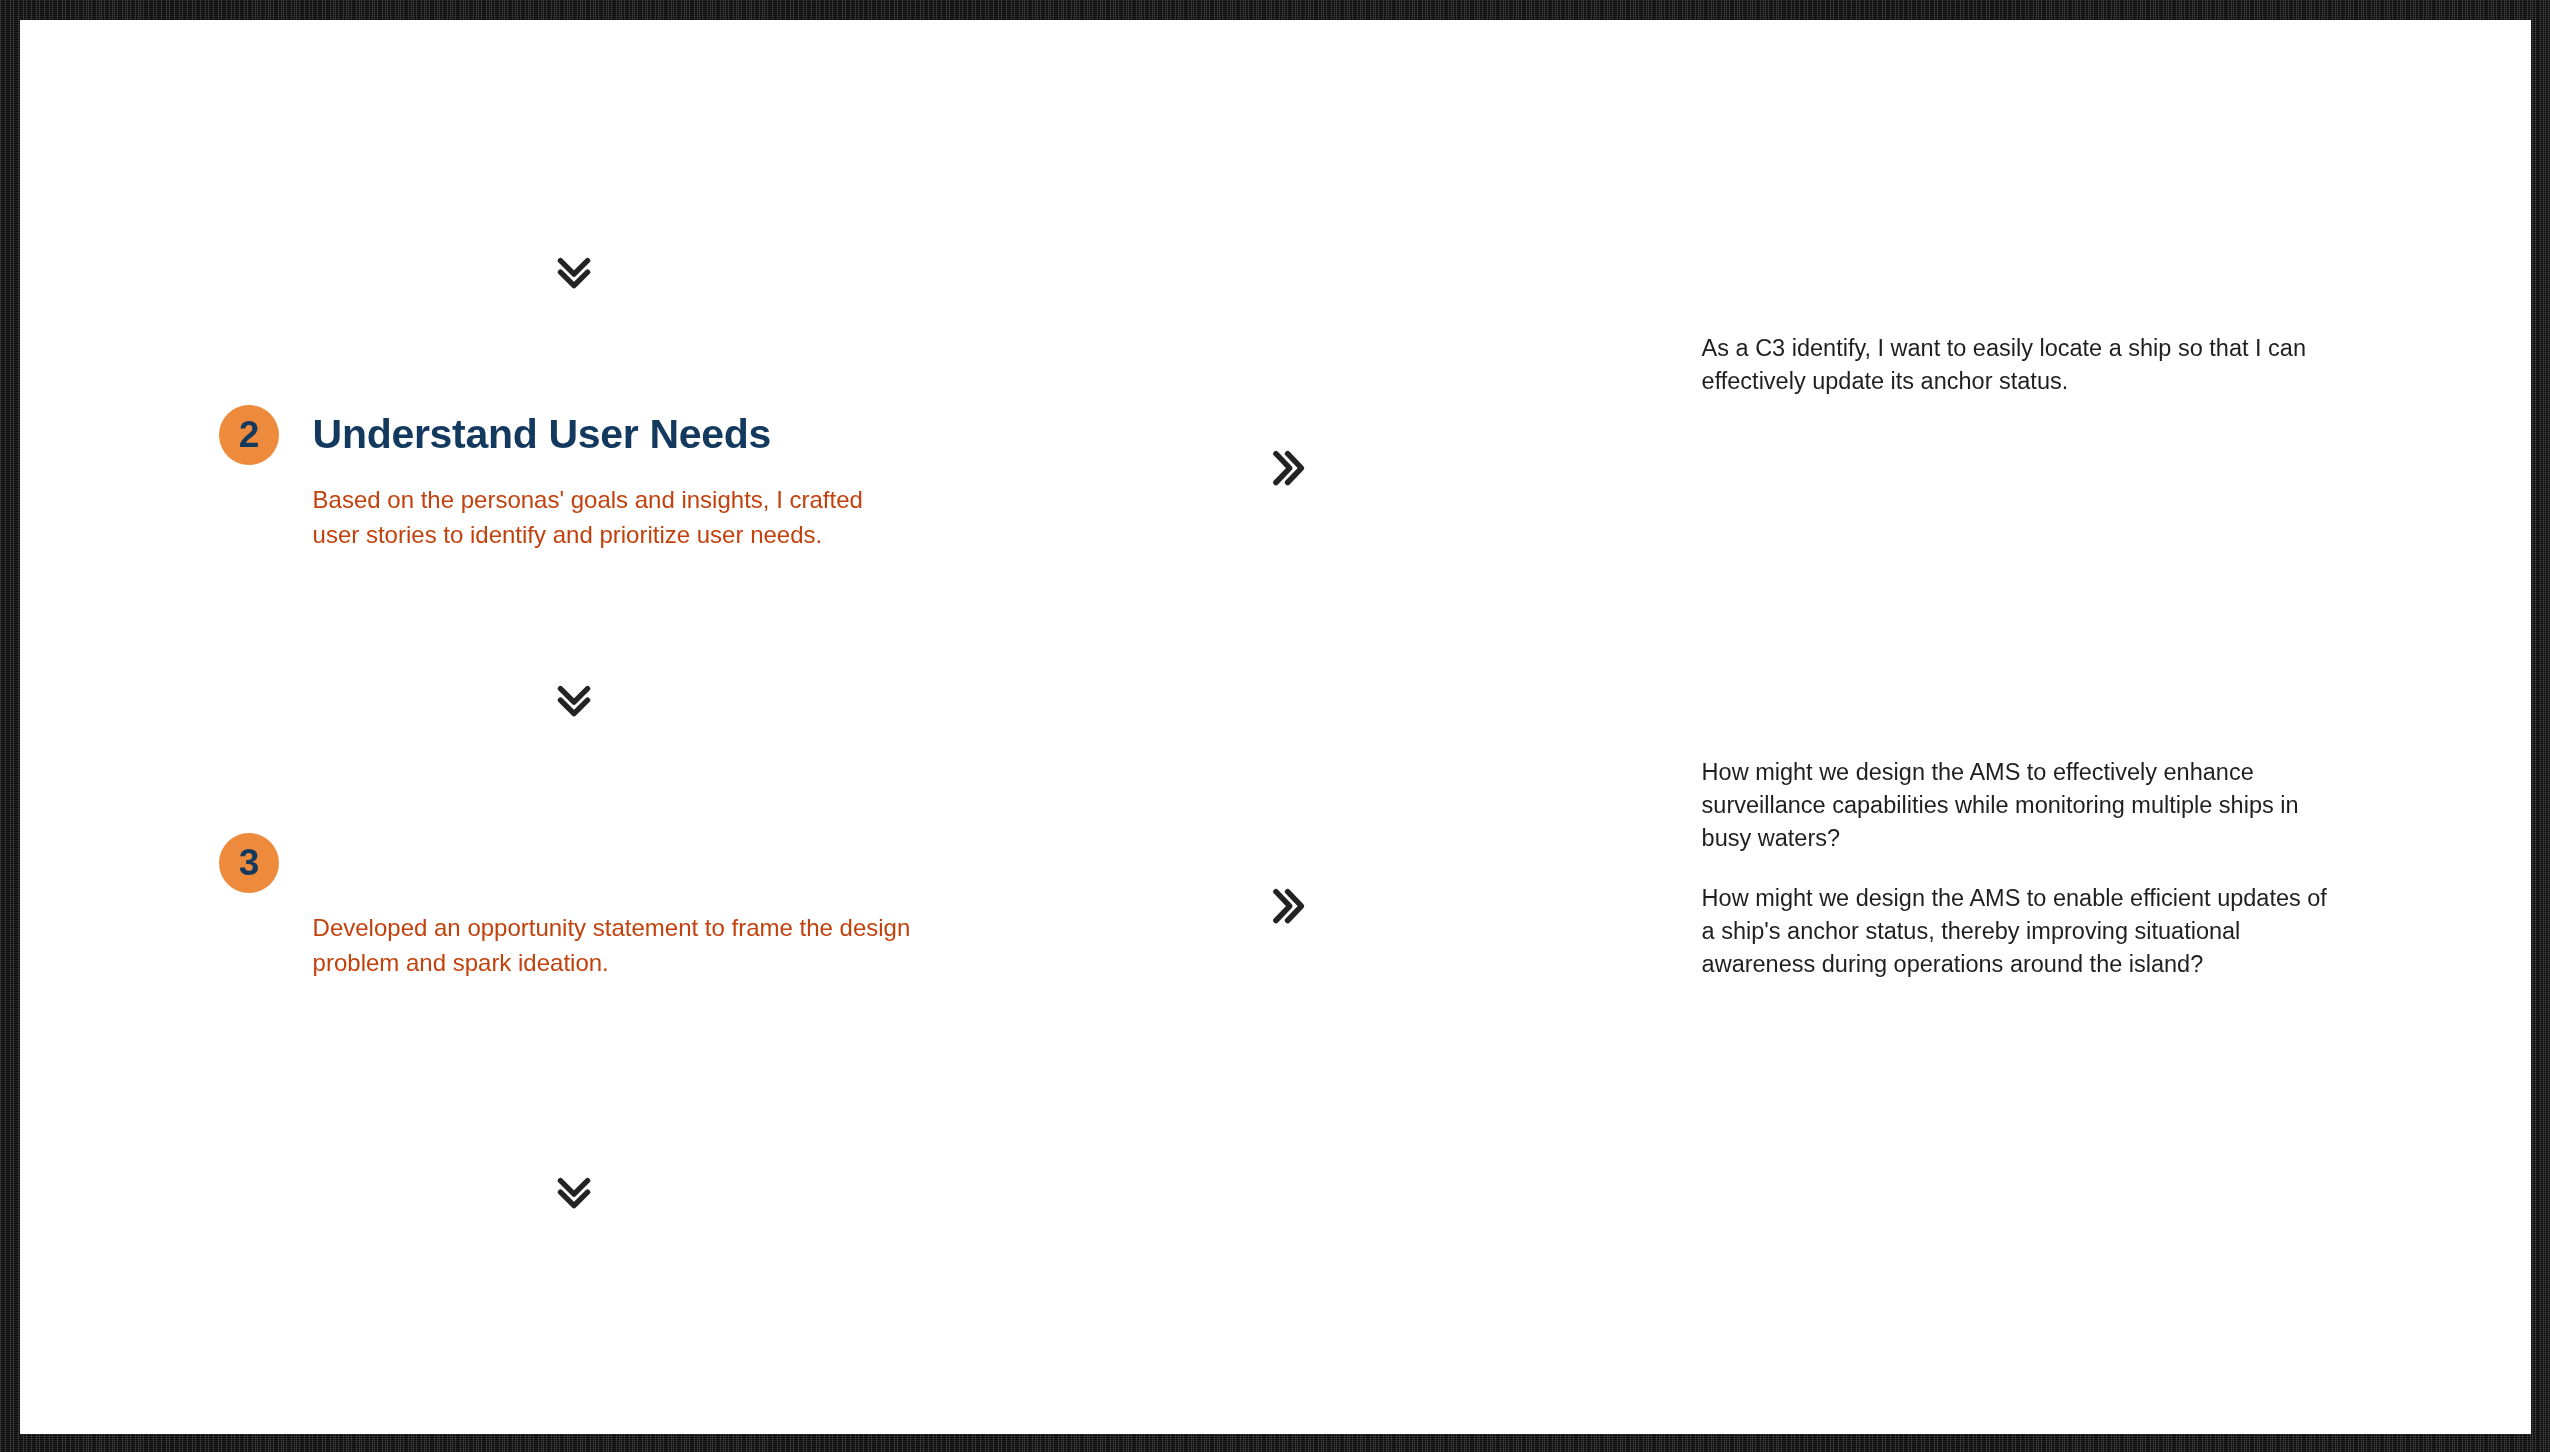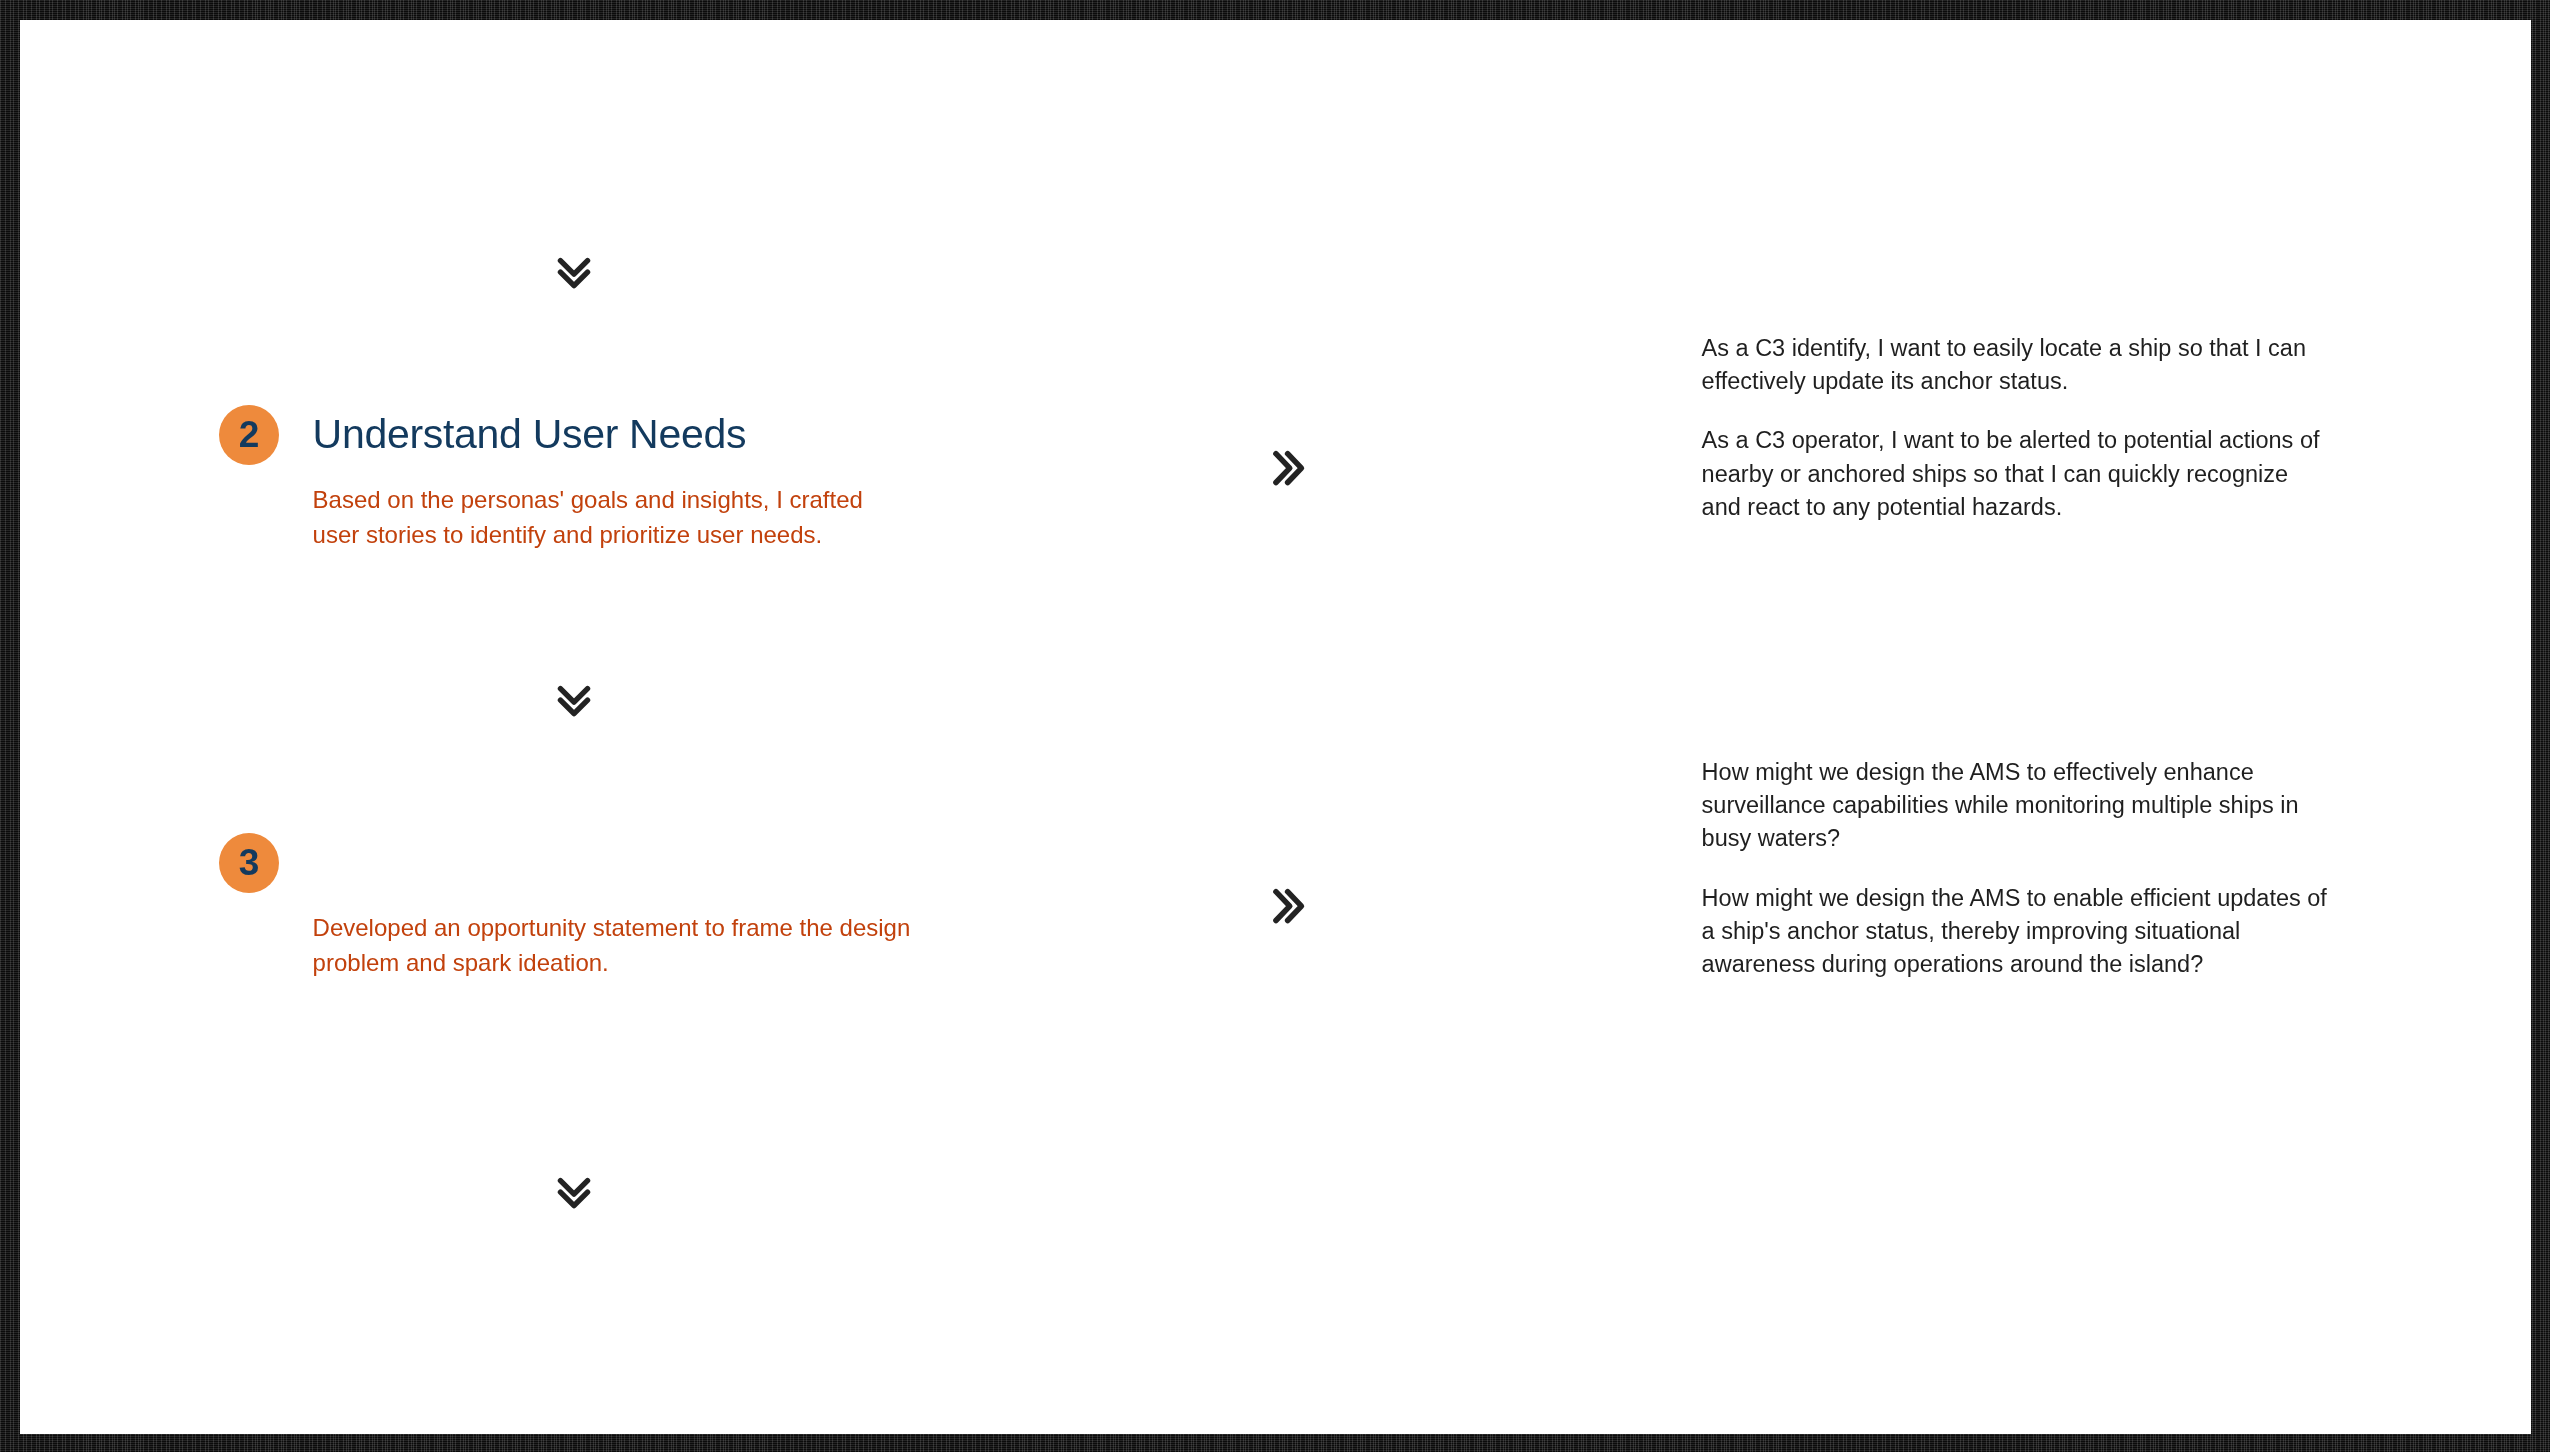--- a/index.html
+++ b/index.html
@@ -71,21 +71,21 @@
     display: flex;
     align-items: center;
     justify-content: center;
     flex: 0 0 auto;
     letter-spacing: -0.7px;
   }
   .step-title {
     margin-left: 34px;
     color: #133a5e;
     font-size: 41px;
-    font-weight: normal;
+    font-weight: bold;
     line-height: 1.05;
     letter-spacing: -0.3px;
     white-space: nowrap;
   }
   .step-desc {
     margin-left: 94px;
     margin-top: 17px;
     color: #c2410c;
     font-size: 24px;
     line-height: 1.48;
@@ -132,21 +132,20 @@
 
     <span class="chevron-right-double" style="left:1240px; top:423px;">
       <svg width="51" height="51" viewBox="0 0 24 24" fill="none" stroke="#232323" stroke-width="2.6" stroke-linecap="round" stroke-linejoin="round">
         <polyline points="7.5,5 14,11.8 7.5,18.6"></polyline>
         <polyline points="13,5 19.5,11.8 13,18.6"></polyline>
       </svg>
     </span>
 
     <div class="outcome-col" style="left:1682px; top:312px;">
       <div class="outcome-item">As a C3 identify, I want to easily locate a ship so that I can effectively update its anchor status.</div>
-      <div class="outcome-item">As a C3 operator, I want to be alerted to potential actions of nearby or anchored ships so that I can quickly recognize and react to any potential hazards.</div>
     </div>
 
     <span class="chevron-down-double" style="left:529px; top:653px;">
       <svg width="50" height="50" viewBox="0 0 24 24" fill="none" stroke="#232323" stroke-width="2.6" stroke-linecap="round" stroke-linejoin="round">
         <polyline points="5.5,7.5 12,14 18.5,7.5"></polyline>
         <polyline points="5.5,13 12,19.5 18.5,13"></polyline>
       </svg>
     </span>
 
     <div class="step-block" style="left:199px; top:813px;">

